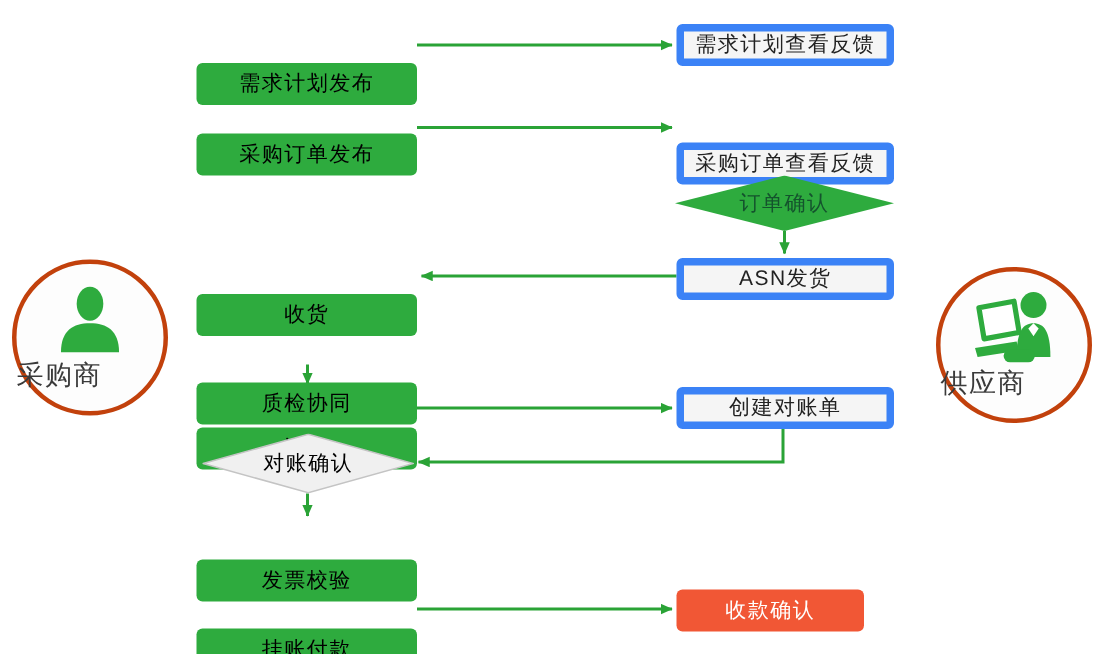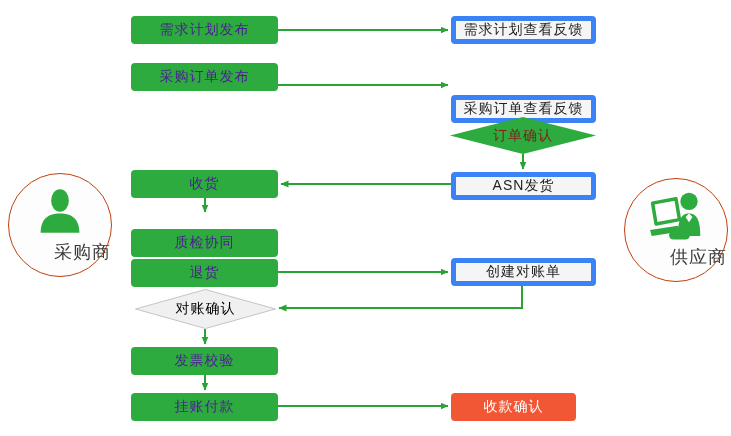--- a/index.html
+++ b/index.html
@@ -3,33 +3,33 @@
 <meta charset="utf-8">
 <style>
   html,body{margin:0;padding:0;background:#ffffff;}
   body{font-family:"Liberation Sans","DejaVu Sans",sans-serif;}
   .canvas{position:relative;width:731px;height:436px;background:#ffffff;overflow:hidden;}
   .connectors{position:absolute;left:0;top:0;width:731px;height:436px;pointer-events:none;}
 
   .node{position:absolute;width:147px;height:28px;box-sizing:border-box;
         border-radius:4px;display:flex;align-items:center;justify-content:center;
         font-size:14px;letter-spacing:1px;}
-  .node.green{background:#2eab3e;color:#4c1d95;}
+  .node.green{background:#2eab3e;color:#000000;margin-top:26px;}
   .node.white{width:145px;background:#f5f5f5;border:5px solid #3b82f6;color:#222222;}
   .node.red{width:125px;background:#f15735;color:#ffffff;}
 
   .diamond-wrap{position:absolute;display:flex;align-items:center;justify-content:center;}
   .diamond-wrap svg{position:absolute;left:0;top:0;}
   .diamond-label{position:relative;font-size:14px;letter-spacing:1px;}
-  .diamond-label.on-green{color:#7f1d1d;font-family:Liberation Mono, monospace;}
+  .diamond-label.on-green{color:#14532d;font-family:Liberation Mono, monospace;}
   .diamond-label.on-gray{color:#000000;}
 
   .actor{position:absolute;width:104px;height:104px;border-radius:50%;
-         background:#fdfdfd;border:1px solid #c2410c;box-sizing:border-box;
-         display:flex;flex-direction:column;align-items:flex-end;justify-content:flex-end;
+         background:#fdfdfd;border:3px solid #c2410c;box-sizing:border-box;
+         display:flex;flex-direction:column;align-items:flex-start;justify-content:flex-end;
          padding-bottom:12px;}
   .actor .icon{position:absolute;top:12px;left:0;right:0;display:flex;justify-content:center;}
   .actor .actor-label{font-size:18px;color:#3a3a3a;letter-spacing:1px;}
 </style>
 </head>
 <body>
 
 <div class="canvas">
 
   <svg class="connectors" viewBox="0 0 731 436" xmlns="http://www.w3.org/2000/svg">

